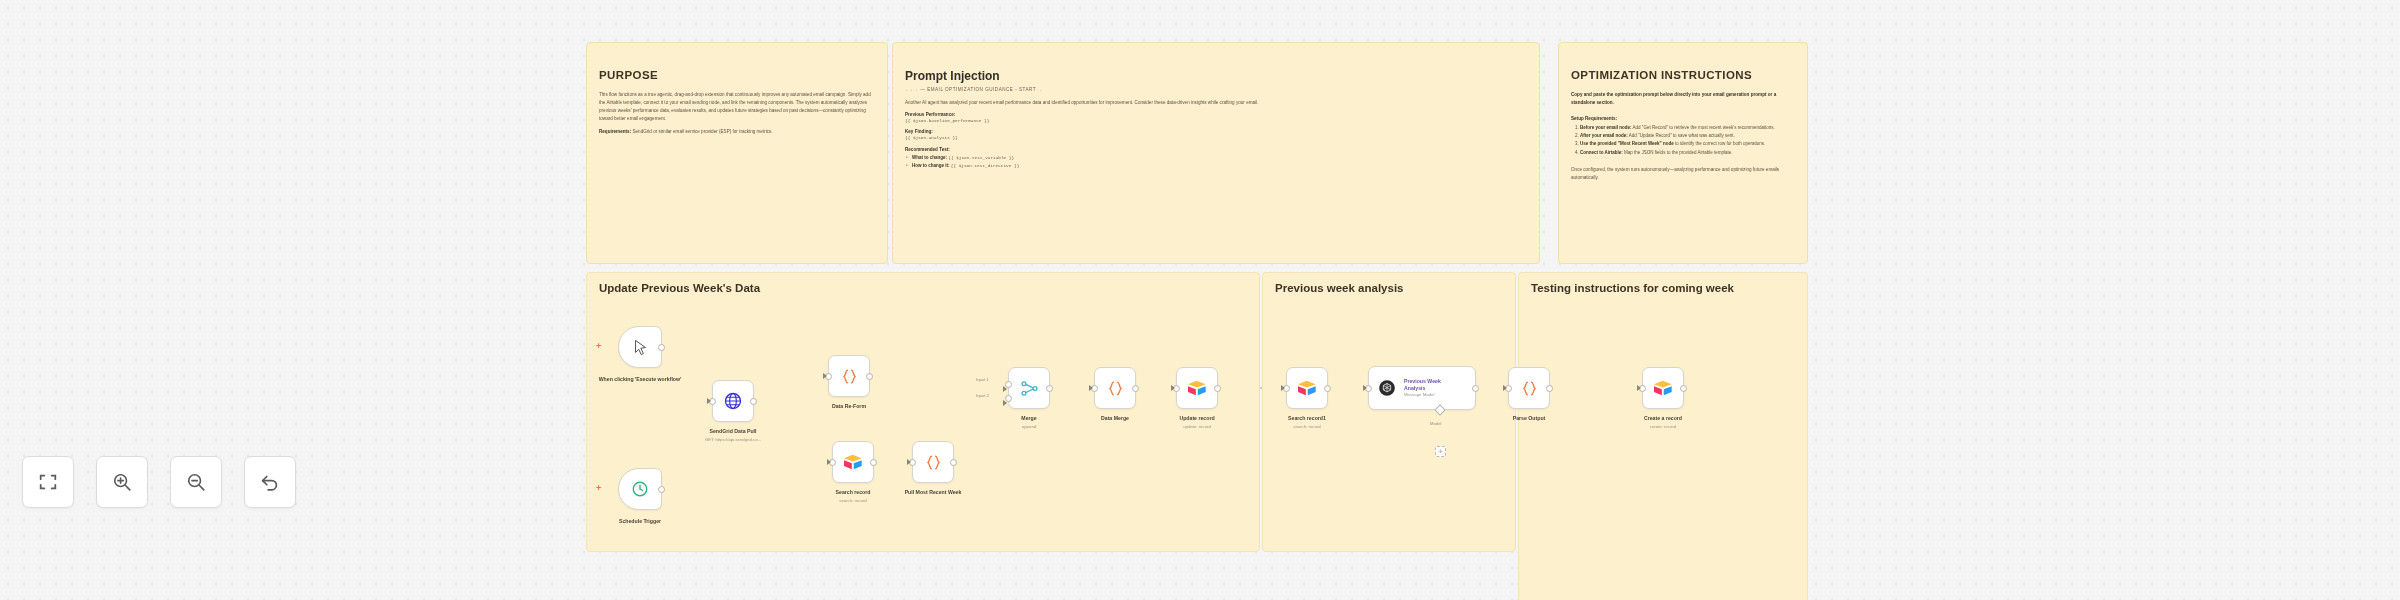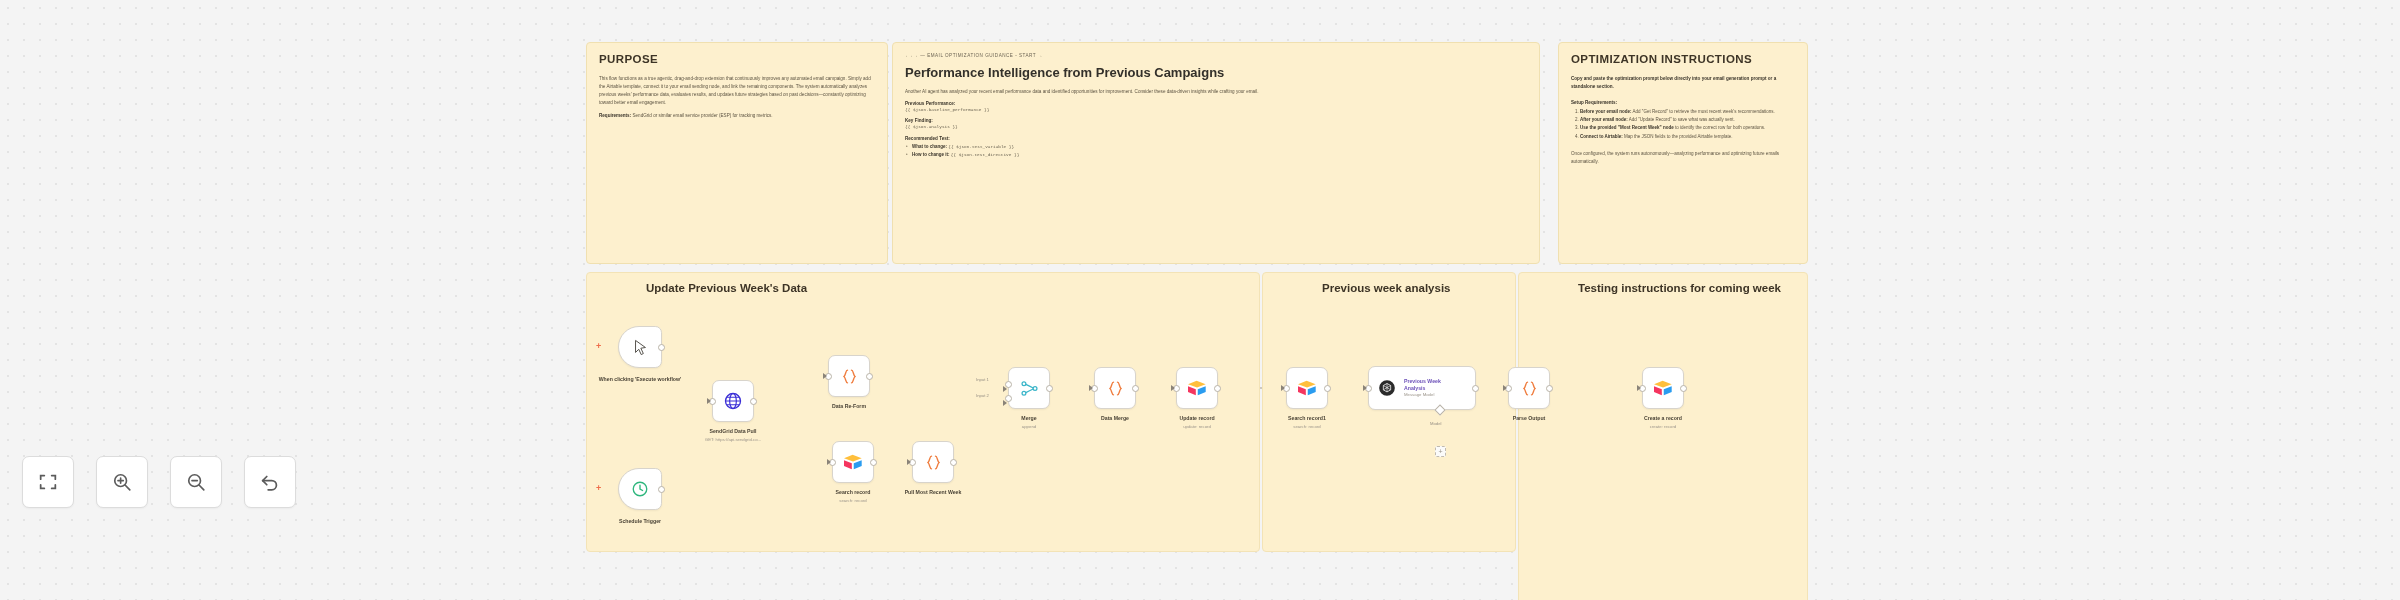--- a/index.html
+++ b/index.html
@@ -31,21 +31,21 @@
   .sticky.note-integ    { left: 1558px;top: 42px;  width: 250px; height: 222px; }
 
   .sticky.band {
     background: #fdf0cd;
     border: 1px solid #f3e3b6;
   }
   .band-update   { left: 586px;  top: 272px; width: 674px; height: 280px; }
   .band-analysis { left: 1262px; top: 272px; width: 254px; height: 280px; }
   .band-testing  { left: 1518px; top: 272px; width: 290px; height: 361px; }
 
-  .sticky-inner { padding: 10px 12px; }
+  .sticky-inner { padding: 26px 12px; }
 
   .note-h1 {
     font-size: 11.5px; font-weight: 700; letter-spacing: .4px;
     color: #3d3426; margin-bottom: 10px;
   }
   .note-h2 {
     font-size: 12px; font-weight: 700; color: #33302a;
     margin-bottom: 4px;
   }
   .note-p {
@@ -75,21 +75,20 @@
   }
   .note-ul li b { color: #3a342a; }
   .note-ol { margin: 3px 0 0 9px; }
   .note-ol li {
     font-size: 4.5px; line-height: 1.85; color: #5c5342;
   }
   .note-ol li b { color: #3a342a; }
   .band-title {
     font-size: 11.5px; font-weight: 700; color: #3d3426;
     padding: 9px 0 0 12px;
-    margin-left: 47px;
   }
 
   
   #wf { position: absolute; left: 0; top: 0; width: 2400px; height: 600px;
         pointer-events: none; }
 
   .node {
     position: absolute;
     width: 42px; height: 42px;
     background: #ffffff;
@@ -226,22 +225,22 @@
       <div class="note-p">This flow functions as a true agentic, drag-and-drop extension that continuously improves any automated email campaign. Simply add the Airtable template, connect it to your email sending node, and link the remaining components. The system automatically analyzes previous weeks' performance data, evaluates results, and updates future strategies based on past decisions—constantly optimizing toward better email engagement.</div>
       <div class="note-p">
         <b>Requirements:</b>
         <span>SendGrid or similar email service provider (ESP) for tracking metrics.</span>
       </div>
     </div>
   </div>
 
   <div class="sticky note-prompt">
     <div class="sticky-inner">
+      <div class="note-h2">Prompt Injection</div>
       <div class="note-arrowline">←←←— EMAIL OPTIMIZATION GUIDANCE - START →</div>
-      <div class="note-h2" style="font-size:13px;margin:4px 0 8px 0;">Performance Intelligence from Previous Campaigns</div>
       <div class="note-p">Another AI agent has analyzed your recent email performance data and identified opportunities for improvement. Consider these data-driven insights while crafting your email.</div>
       <div class="note-label">Previous Performance:</div>
       <div class="note-mono">{{ $json.baseline_performance }}</div>
       <div class="note-label">Key Finding:</div>
       <div class="note-mono">{{ $json.analysis }}</div>
       <div class="note-label">Recommended Test:</div>
       <ul class="note-ul">
         <li>
           <b>What to change:</b>
           <span class="note-mono">{{ $json.test_variable }}</span>

